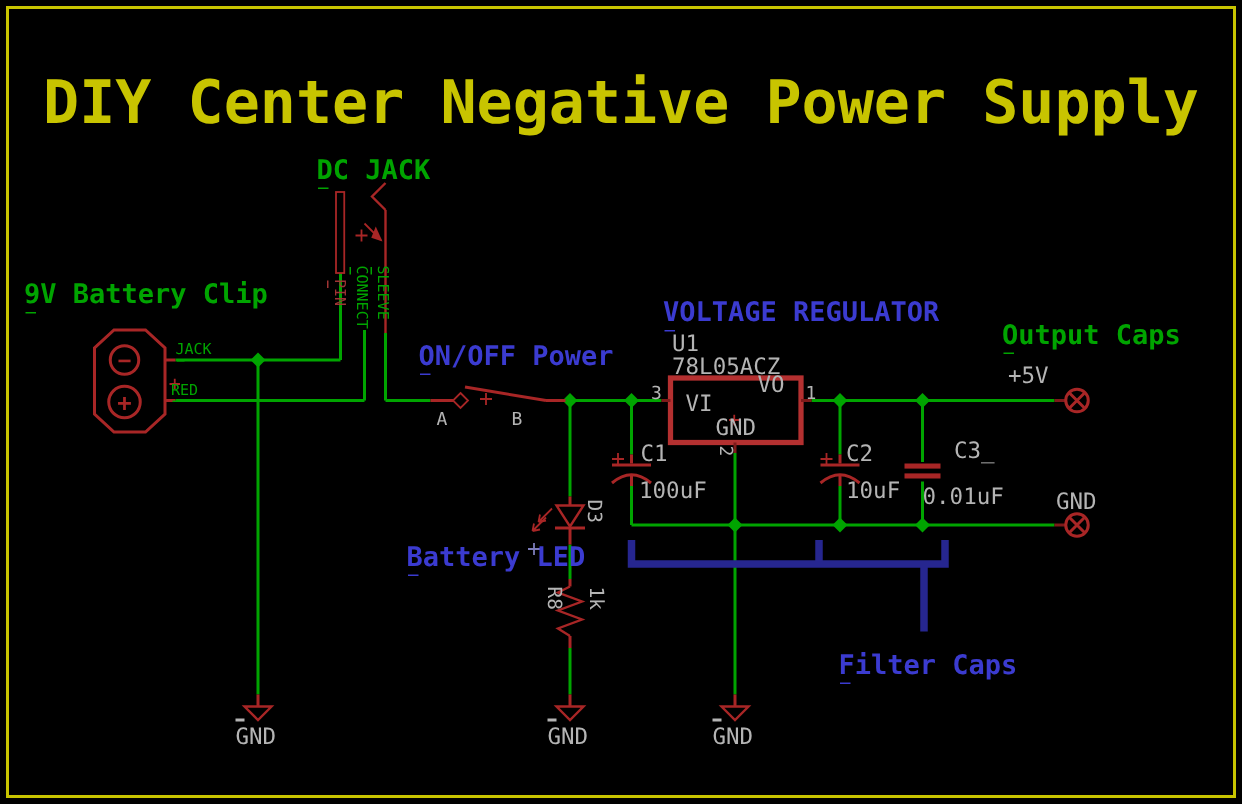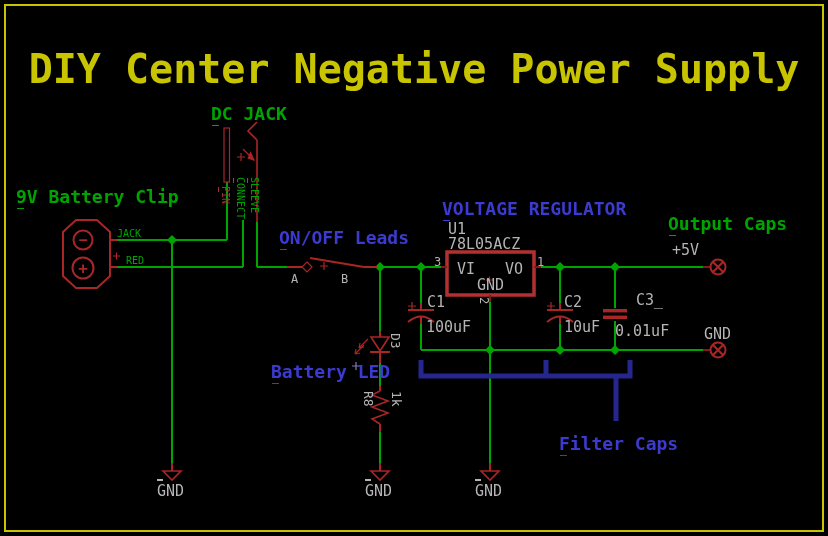--- a/index.html
+++ b/index.html
@@ -172,44 +172,44 @@
 
   <path class="bk" d="M421,360 L421,376 L630,376 L630,360 M546,376 L546,360 M616,376 L616,421"></path>
 
   <path d="M352,366 h8 M356,362 v8" stroke="#7d7dba" stroke-width="1.2" fill="none"></path>
 </svg>
 
 <div class="title">DIY Center Negative Power Supply</div>
 
 <div class="lbl green u" style="left:211px;top:103px">DC JACK</div>
 <div class="lbl green u" style="left:16px;top:186px">9V Battery Clip</div>
-<div class="lbl blue u" style="left:279px;top:227px">ON/OFF Leads</div>
+<div class="lbl blue u" style="left:279px;top:227px">ON/OFF Power</div>
 <div class="lbl blue u" style="left:442px;top:198px">VOLTAGE REGULATOR</div>
 <div class="lbl green u" style="left:668px;top:213px">Output Caps</div>
 <div class="lbl blue u" style="left:271px;top:361px">Battery LED</div>
 <div class="lbl blue u" style="left:559px;top:433px">Filter Caps</div>
 
 <div class="gtx" style="left:448px;top:220px">U1</div>
 <div class="gtx" style="left:448px;top:235px">78L05ACZ</div>
 <div class="gtx" style="left:457px;top:260px">VI</div>
-<div class="gtx" style="left:505px;top:260px">VO</div>
+<div class="gtx" style="left:505px;top:247px">VO</div>
 <div class="gtx" style="left:477px;top:276px">GND</div>
 <div class="gtx s12" style="left:434px;top:255px">3</div>
 <div class="gtx s12" style="left:537px;top:255px">1</div>
 <div class="gtx s12 vt" style="left:491px;top:297px">2</div>
 
 <div class="gtx" style="left:427px;top:293px">C1</div>
 <div class="gtx" style="left:426px;top:318px">100uF</div>
 <div class="gtx" style="left:564px;top:293px">C2</div>
 <div class="gtx" style="left:564px;top:318px">10uF</div>
 <div class="gtx" style="left:636px;top:291px">C3_</div>
 <div class="gtx" style="left:615px;top:322px">0.01uF</div>
 
 <div class="gtx s10 u green" style="left:117px;top:228px;color:var(--wire)">JACK</div>
-<div class="gtx s10 u" style="left:126px;top:255px;color:var(--wire)">RED</div>
+<div class="gtx s10 u" style="left:114px;top:255px;color:var(--wire)">RED</div>
 
 <div class="gtx s10 vt red-t u" style="left:231px;top:186px;color:var(--pinred)">PIN</div>
 <div class="gtx s10 vt u" style="left:246px;top:177px;color:var(--wire)">CONNECT</div>
 <div class="gtx s10 vt u" style="left:260px;top:177px;color:var(--wire)">SLEEVE</div>
 
 <div class="gtx s12" style="left:291px;top:272px">A</div>
 <div class="gtx s12" style="left:341px;top:272px">B</div>
 
 <div class="gtx s13 vt" style="left:403px;top:333px">D3</div>
 <div class="gtx s13 vt" style="left:376px;top:391px">R8</div>

